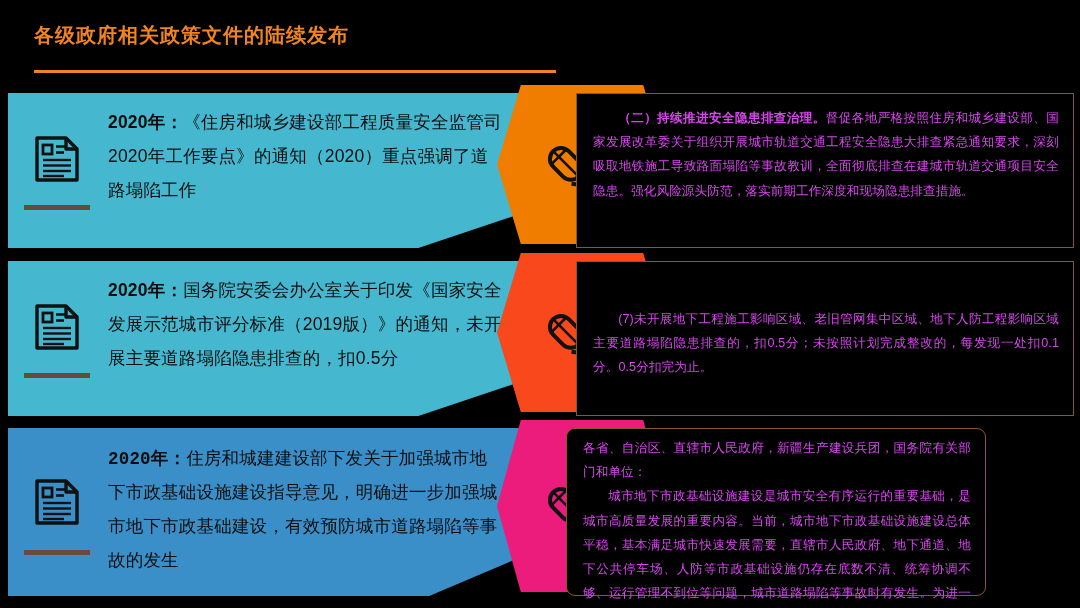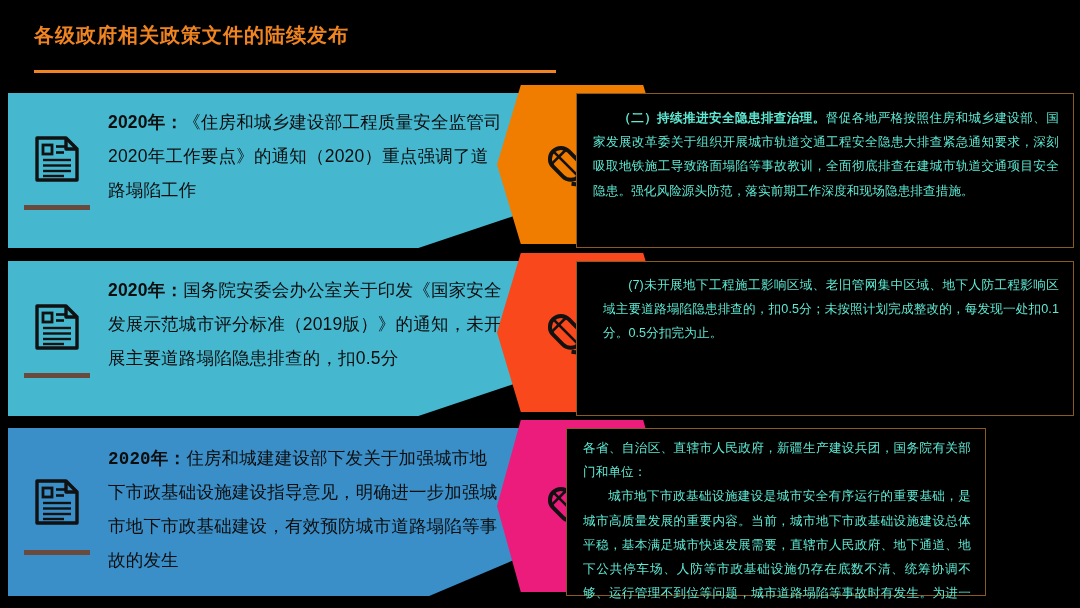--- a/index.html
+++ b/index.html
@@ -70,28 +70,28 @@
   .pencil-icon { position:absolute; left:36px; top:50%; margin-top:-34px;
                  width:70px; height:70px; }
 
   
   .right-panel {
     position:absolute; right:6px; top:0; height:100%;
     border:1.5px solid #8A5A21; background:#000;
   }
   #row-0 .right-panel { left:576px; }
   #row-1 .right-panel { left:576px; }
-  #row-2 .right-panel { left:566px; }
+  #row-2 .right-panel { left:566px;border-radius:9px; }
 
   .right-text {
     position:absolute; left:16px; right:14px; top:12px;
-    font-size:12.6px; line-height:1.92; color:#5eead4;
+    font-size:12.6px; line-height:1.92; color:#d946ef;
     text-align:justify; letter-spacing:0.1px;
   }
-  #row-1 .right-text { top:11px;margin-left:10px; }
+  #row-1 .right-text { top:45px; }
   #row-2 .right-text { top:8px; }
   .right-text .lead { padding-left:2em; }
   .right-text .indent { text-indent:2em; display:block; }
   .right-text b { font-weight:bold; }
 </style>
 </head>
 <body>
 
 <div id="slide-title">各级政府相关政策文件的陆续发布</div>
 <div id="title-rule"></div>

